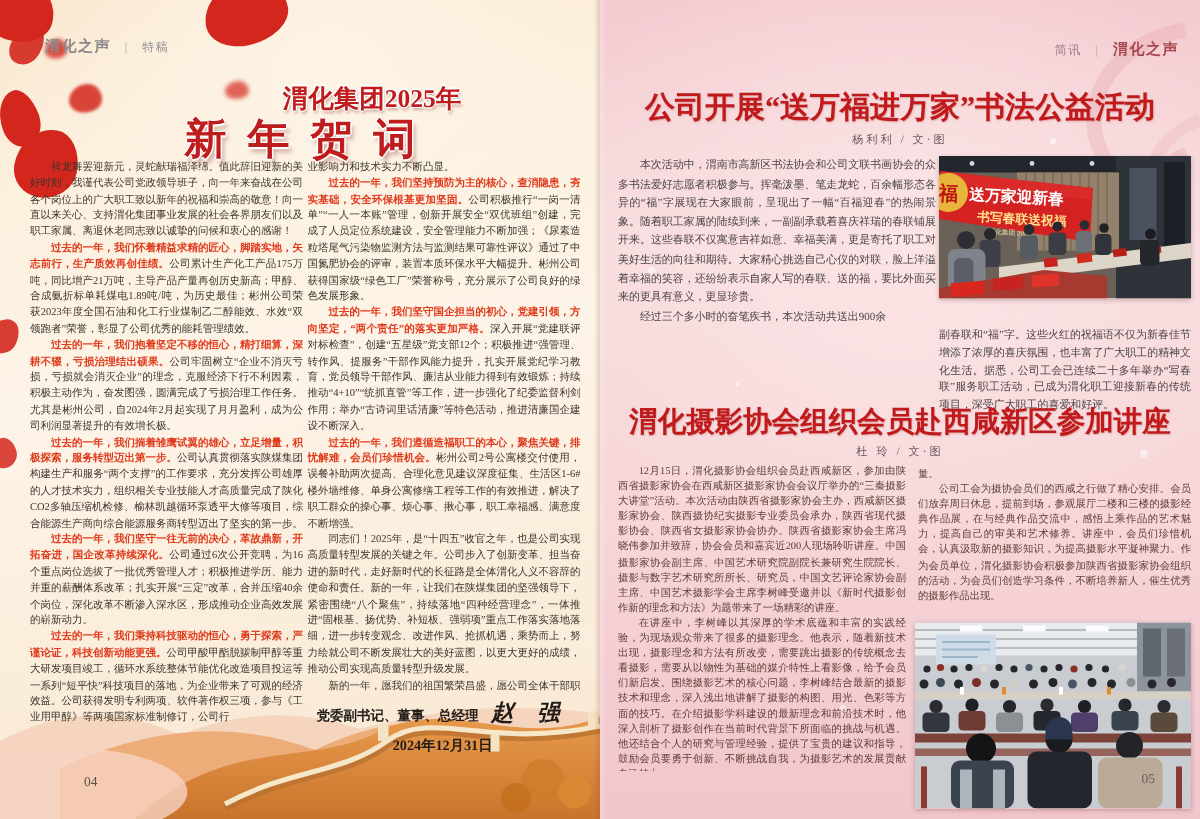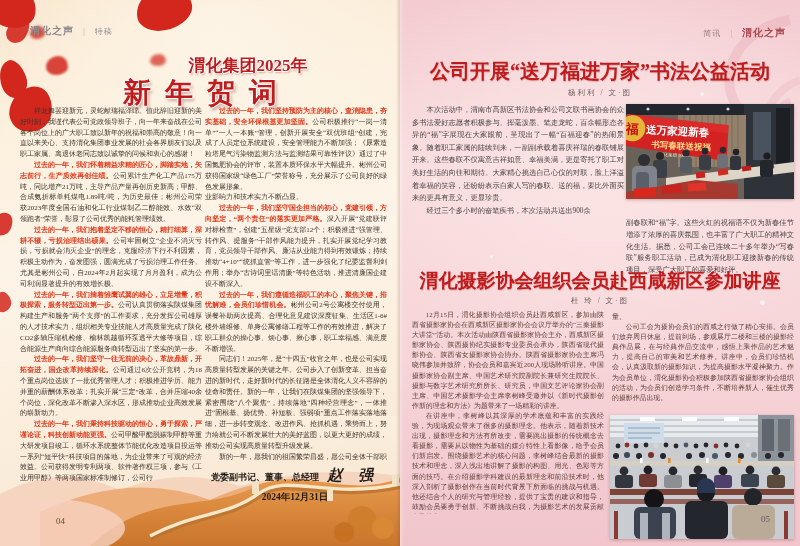--- a/index.html
+++ b/index.html
@@ -117,22 +117,22 @@
     <div class="lp-col lp-col1">
       <p class="para"><span>祥龙舞罢迎新元，灵蛇献瑞福泽绵。值此辞旧迎新的美好时刻，我谨代表公司党政领导班子，向一年来奋战在公司各个岗位上的广大职工致以新年的祝福和崇高的敬意！向一直以来关心、支持渭化集团事业发展的社会各界朋友们以及职工家属、离退休老同志致以诚挚的问候和衷心的感谢！</span></p>
       <p class="para"><span class="lead">过去的一年，我们怀着精益求精的匠心，脚踏实地，矢志前行，生产质效再创佳绩。</span><span>公司累计生产化工产品175万吨，同比增产21万吨，主导产品产量再创历史新高；甲醇、合成氨折标单耗煤电1.89吨/吨，为历史最佳；彬州公司荣获2023年度全国石油和化工行业煤制乙二醇能效、水效“双领跑者”荣誉，彰显了公司优秀的能耗管理绩效。</span></p>
       <p class="para"><span class="lead">过去的一年，我们抱着坚定不移的恒心，精打细算，深耕不辍，亏损治理结出硕果。</span><span>公司牢固树立“企业不消灭亏损，亏损就会消灭企业”的理念，克服经济下行不利因素，积极主动作为，奋发图强，圆满完成了亏损治理工作任务。尤其是彬州公司，自2024年2月起实现了月月盈利，成为公司利润显著提升的有效增长极。</span></p>
       <p class="para"><span class="lead">过去的一年，我们揣着雏鹰试翼的雄心，立足增量，积极探索，服务转型迈出第一步。</span><span>公司认真贯彻落实陕煤集团构建生产和服务“两个支撑”的工作要求，充分发挥公司雄厚的人才技术实力，组织相关专业技能人才高质量完成了陕化CO2多轴压缩机检修、榆林凯越循环泵透平大修等项目，综合能源生产商向综合能源服务商转型迈出了坚实的第一步。</span></p>
       <p class="para"><span class="lead">过去的一年，我们坚守一往无前的决心，革故鼎新，开拓奋进，国企改革持续深化。</span><span>公司通过6次公开竞聘，为16个重点岗位选拔了一批优秀管理人才；积极推进学历、能力并重的薪酬体系改革；扎实开展“三定”改革，合并压缩40余个岗位，深化改革不断渗入深水区，形成推动企业高效发展的崭新动力。</span></p>
       <p class="para"><span class="lead">过去的一年，我们秉持科技驱动的恒心，勇于探索，严谨论证，科技创新动能更强。</span><span>公司甲酸甲酯脱羰制甲醇等重大研发项目竣工，循环水系统整体节能优化改造项目投运等一系列“短平快”科技项目的落地，为企业带来了可观的经济效益。公司获得发明专利两项、软件著作权三项，参与《工业用甲醇》等两项国家标准制修订，公司行</span></p>
     </div>
 
     <div class="lp-col lp-col2">
+      <p class="para noindent"><span>业影响力和技术实力不断凸显。</span></p>
       <p class="para"><span class="lead">过去的一年，我们坚持预防为主的核心，查消隐患，夯实基础，安全环保根基更加坚固。</span><span>公司积极推行“一岗一清单”“一人一本账”管理，创新开展安全“双优班组”创建，完成了人员定位系统建设，安全管理能力不断加强；《尿素造粒塔尾气污染物监测方法与监测结果可靠性评议》通过了中国氮肥协会的评审，装置本质环保水平大幅提升。彬州公司获得国家级“绿色工厂”荣誉称号，充分展示了公司良好的绿色发展形象。</span></p>
-      <p class="para noindent"><span>业影响力和技术实力不断凸显。</span></p>
       <p class="para"><span class="lead">过去的一年，我们坚守国企担当的初心，党建引领，方向坚定，“两个责任”的落实更加严格。</span><span>深入开展“党建联评对标检查”，创建“五星级”党支部12个；积极推进“强管理、转作风、提服务”干部作风能力提升，扎实开展党纪学习教育，党员领导干部作风、廉洁从业能力得到有效锻炼；持续推动“4+10”“统抓直管”等工作，进一步强化了纪委监督利剑作用；举办“古诗词里话清廉”等特色活动，推进清廉国企建设不断深入。</span></p>
       <p class="para"><span class="lead">过去的一年，我们遵循造福职工的本心，聚焦关键，排忧解难，会员们珍惜机会。</span><span>彬州公司2号公寓楼交付使用，误餐补助两次提高、合理化意见建议深度征集、生活区1-6#楼外墙维修、单身公寓修缮工程等工作的有效推进，解决了职工群众的操心事、烦心事、揪心事，职工幸福感、满意度不断增强。</span></p>
       <p class="para"><span>同志们！2025年，是“十四五”收官之年，也是公司实现高质量转型发展的关键之年。公司步入了创新变革、担当奋进的新时代，走好新时代的长征路是全体渭化人义不容辞的使命和责任。新的一年，让我们在陕煤集团的坚强领导下，紧密围绕“八个聚焦”，持续落地“四种经营理念”，一体推进“固根基、扬优势、补短板、强弱项”重点工作落实落地落细，进一步转变观念、改进作风、抢抓机遇，乘势而上，努力绘就公司不断发展壮大的美好蓝图，以更大更好的成绩，推动公司实现高质量转型升级发展。</span></p>
       <p class="para"><span>新的一年，愿我们的祖国繁荣昌盛，愿公司全体干部职工及家属新岁安康、如意顺遂！</span></p>
     </div>
 
     <div class="lp-sign">
       <div class="sign-line">
         <span>党委副书记、董事、总经理</span>
         <span class="script">赵 强</span>

